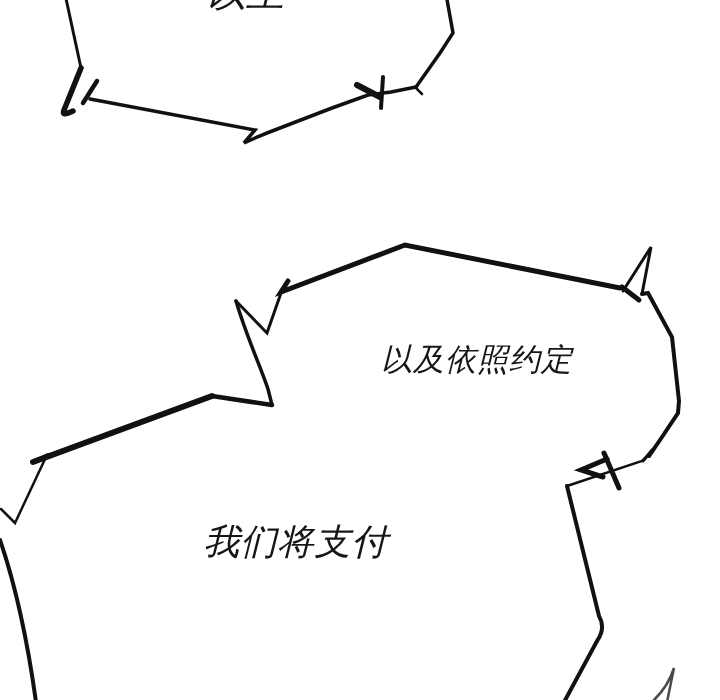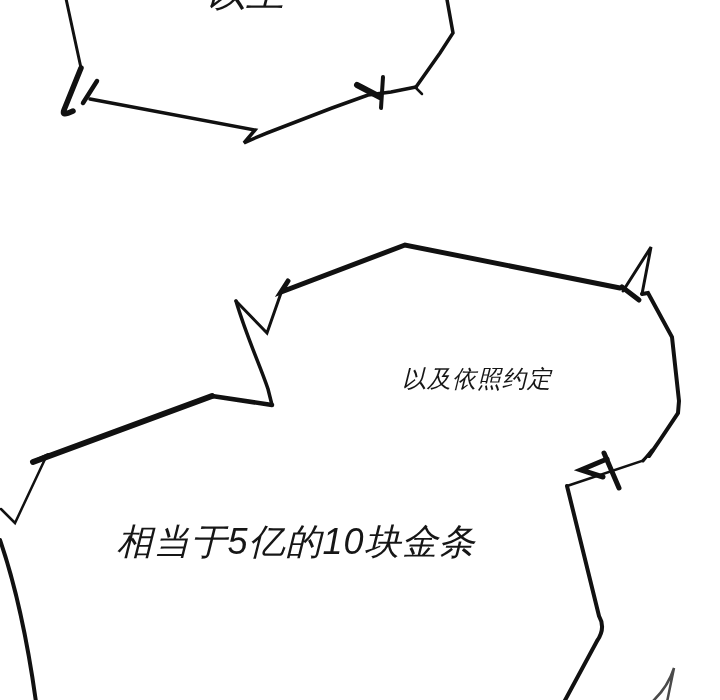--- a/index.html
+++ b/index.html
@@ -33,23 +33,23 @@
   }
   .speech-top {
     left: 146px;
     top: -27px;
     width: 200px;
     font-size: 38px;
     line-height: 40px;
   }
   .speech-middle {
     left: 317px;
-    top: 358px;
+    top: 339px;
     width: 320px;
-    font-size: 24px;
+    font-size: 31px;
     line-height: 42px;
   }
   .speech-payment {
     left: 96px;
     top: 520px;
     width: 400px;
     font-size: 36px;
     line-height: 44px;
   }
 </style>
@@ -91,16 +91,16 @@
     </g>
 
     <path d="M 652,702 Q 668,687 674,668 L 667,702" stroke="#4a4a4a" stroke-width="2.5"></path>
   </svg>
 
   <div class="speech speech-top">以上</div>
 
   <div class="speech speech-middle">以及依照约定</div>
 
   <div class="speech speech-payment">
-    <div>相当于5亿的10块金条</div>
+    <div>我们将支付</div>
   </div>
 
 </div>
 
 </body></html>

